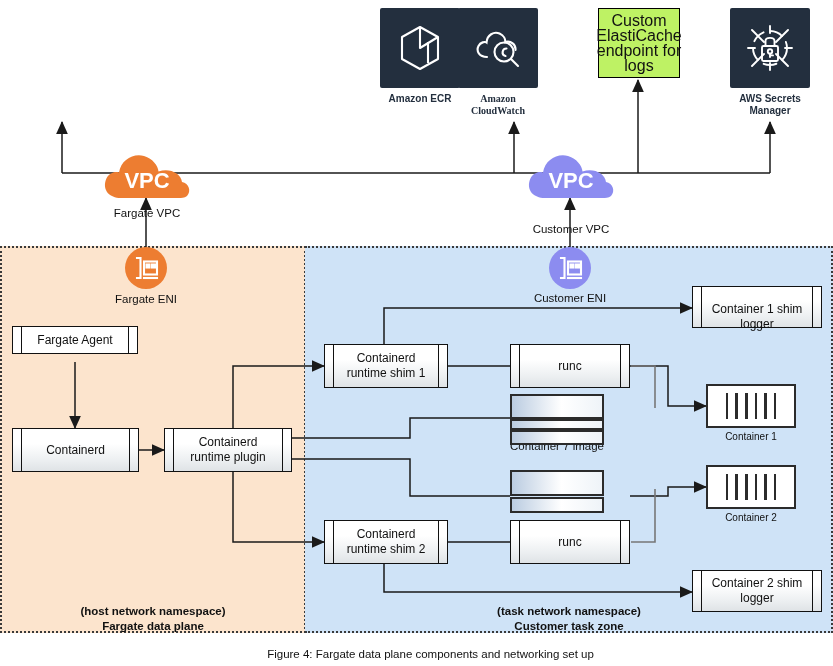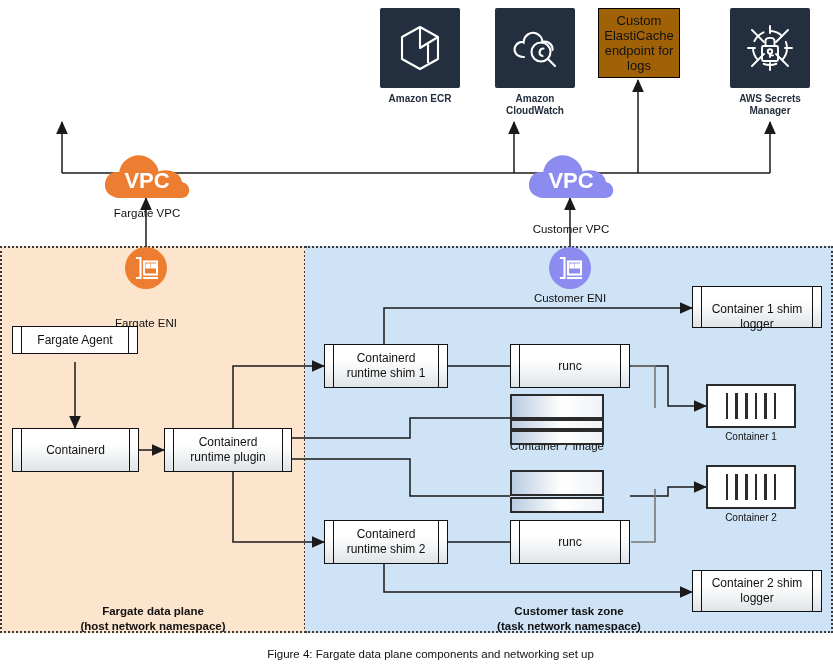--- a/index.html
+++ b/index.html
@@ -20,31 +20,31 @@
   svg.under{z-index:2;}
 
   
   .svc{position:absolute;z-index:5;}
   .svc-tile{width:80px;height:80px;background:#232f3e;border-radius:2px;
     display:flex;align-items:center;justify-content:center;}
   .svc-cap{margin-top:5px;width:96px;margin-left:-8px;text-align:center;
     font-size:10px;font-weight:bold;color:#232f3e;line-height:12px;}
 
   
-  .plain-box{position:absolute;z-index:5;box-sizing:border-box;background:#a16207;
-    border:1.4px solid #000;display:flex;align-items:center;
-    text-align:center;font-size:13px;color:#111;line-height:15px;}
+  .plain-box{position:absolute;z-index:5;box-sizing:border-box;background:#bef264;
+    border:1.4px solid #000;display:flex;align-items:center;justify-content:center;
+    text-align:center;font-size:16px;color:#111;line-height:15px;}
 
   
   .cloud{position:absolute;z-index:5;}
   .cloud-cap{position:absolute;text-align:center;font-size:11.5px;color:#111;width:160px;}
 
   
   .eni{position:absolute;z-index:5;}
-  .eni-cap{position:absolute;text-align:center;font-size:11.5px;color:#111;width:160px;margin-top:24px;}
+  .eni-cap{position:absolute;text-align:center;font-size:11.5px;color:#111;width:160px;}
 
   
   .proc{position:absolute;z-index:5;box-sizing:border-box;border:1.4px solid #111;
     display:flex;align-items:center;justify-content:center;text-align:center;
     font-size:12px;color:#111;line-height:15px;
     background:linear-gradient(to bottom,#ffffff 0%,#ffffff 35%,#eceff1 75%,#dfe3e6 100%);}
   .proc::before,.proc::after{content:"";position:absolute;top:0;bottom:0;width:0;
     border-left:1.4px solid #111;}
   .proc::before{left:8px;}
   .proc::after{right:8px;}
@@ -146,21 +146,21 @@
         <g fill="none" stroke="#ffffff" stroke-width="2.1" stroke-linejoin="round">
           <path d="M26 5 L44 15 L44 37 L26 47 L8 37 L8 15 Z"></path>
           <path d="M26 5 L26 26 L44 15"></path>
           <path d="M34 20 L34 41"></path>
         </g>
       </svg>
     </div>
     <div class="svc-cap">Amazon ECR</div>
   </div>
 
-  <div class="svc" style="left:495px;top:8px;">
+  <div class="svc" style="left:458px;top:8px;font-family:Liberation Serif, serif;">
     <div class="svc-tile">
       <svg width="54" height="50" viewBox="0 0 54 50" aria-hidden="true">
         <g fill="none" stroke="#ffffff" stroke-width="2.1" stroke-linecap="round">
           <path d="M16 34 C8 34 5 28 7.5 23 C9.5 19 14 18.5 15.5 19.5 C16 12 23 8 28.5 10.5 C33 12.5 34.5 16.5 34.2 19 C40 17.5 45 21.5 44.5 27"></path>
           <circle cx="33" cy="29" r="9.5"></circle>
           <path d="M40 36 L47 43"></path>
           <path d="M35.5 25.5 C31 25.5 30 32 34.5 33"></path>
         </g>
       </svg>
     </div>
@@ -310,23 +310,23 @@
     <i></i>
     <i></i>
     <i></i>
     <i></i>
     <i></i>
     <i></i>
   </div>
   <div class="cbox-cap" style="left:676px;top:512px;">Container 2</div>
 
   <div class="zone-label" style="left:0px;top:604px;width:306px;">
+    <div>(host network namespace)</div>
     <div>Fargate data plane</div>
-    <div>(host network namespace)</div>
   </div>
   <div class="zone-label" style="left:305px;top:604px;width:528px;">
+    <div>(task network namespace)</div>
     <div>Customer task zone</div>
-    <div>(task network namespace)</div>
   </div>
 
   <div class="caption">Figure 4: Fargate data plane components and networking set up</div>
 
 </div>
 
 </body></html>

